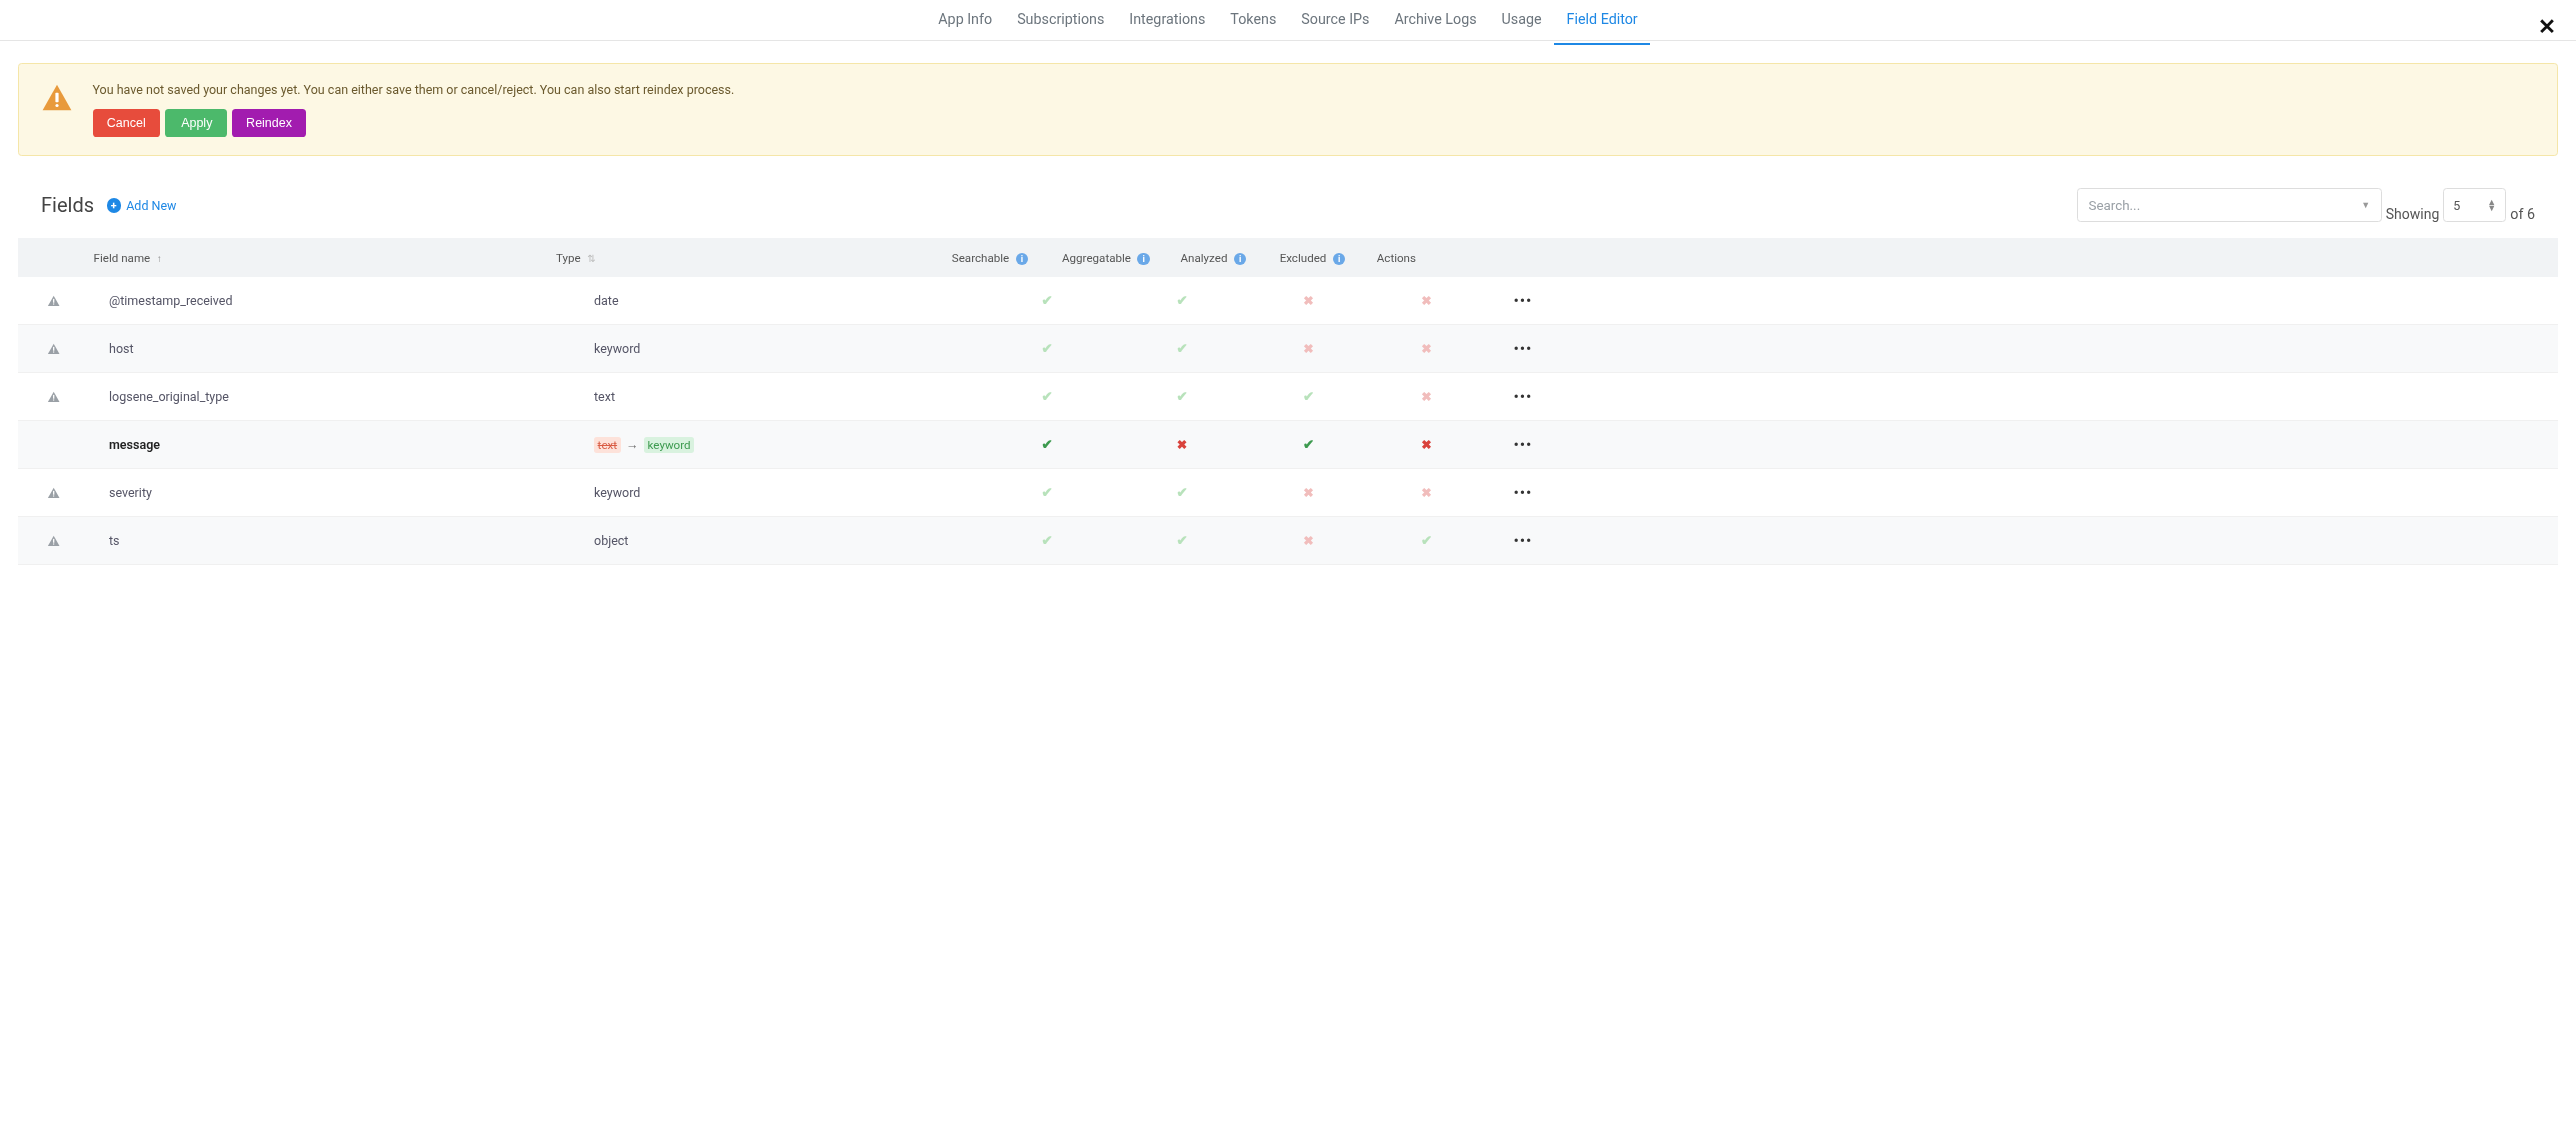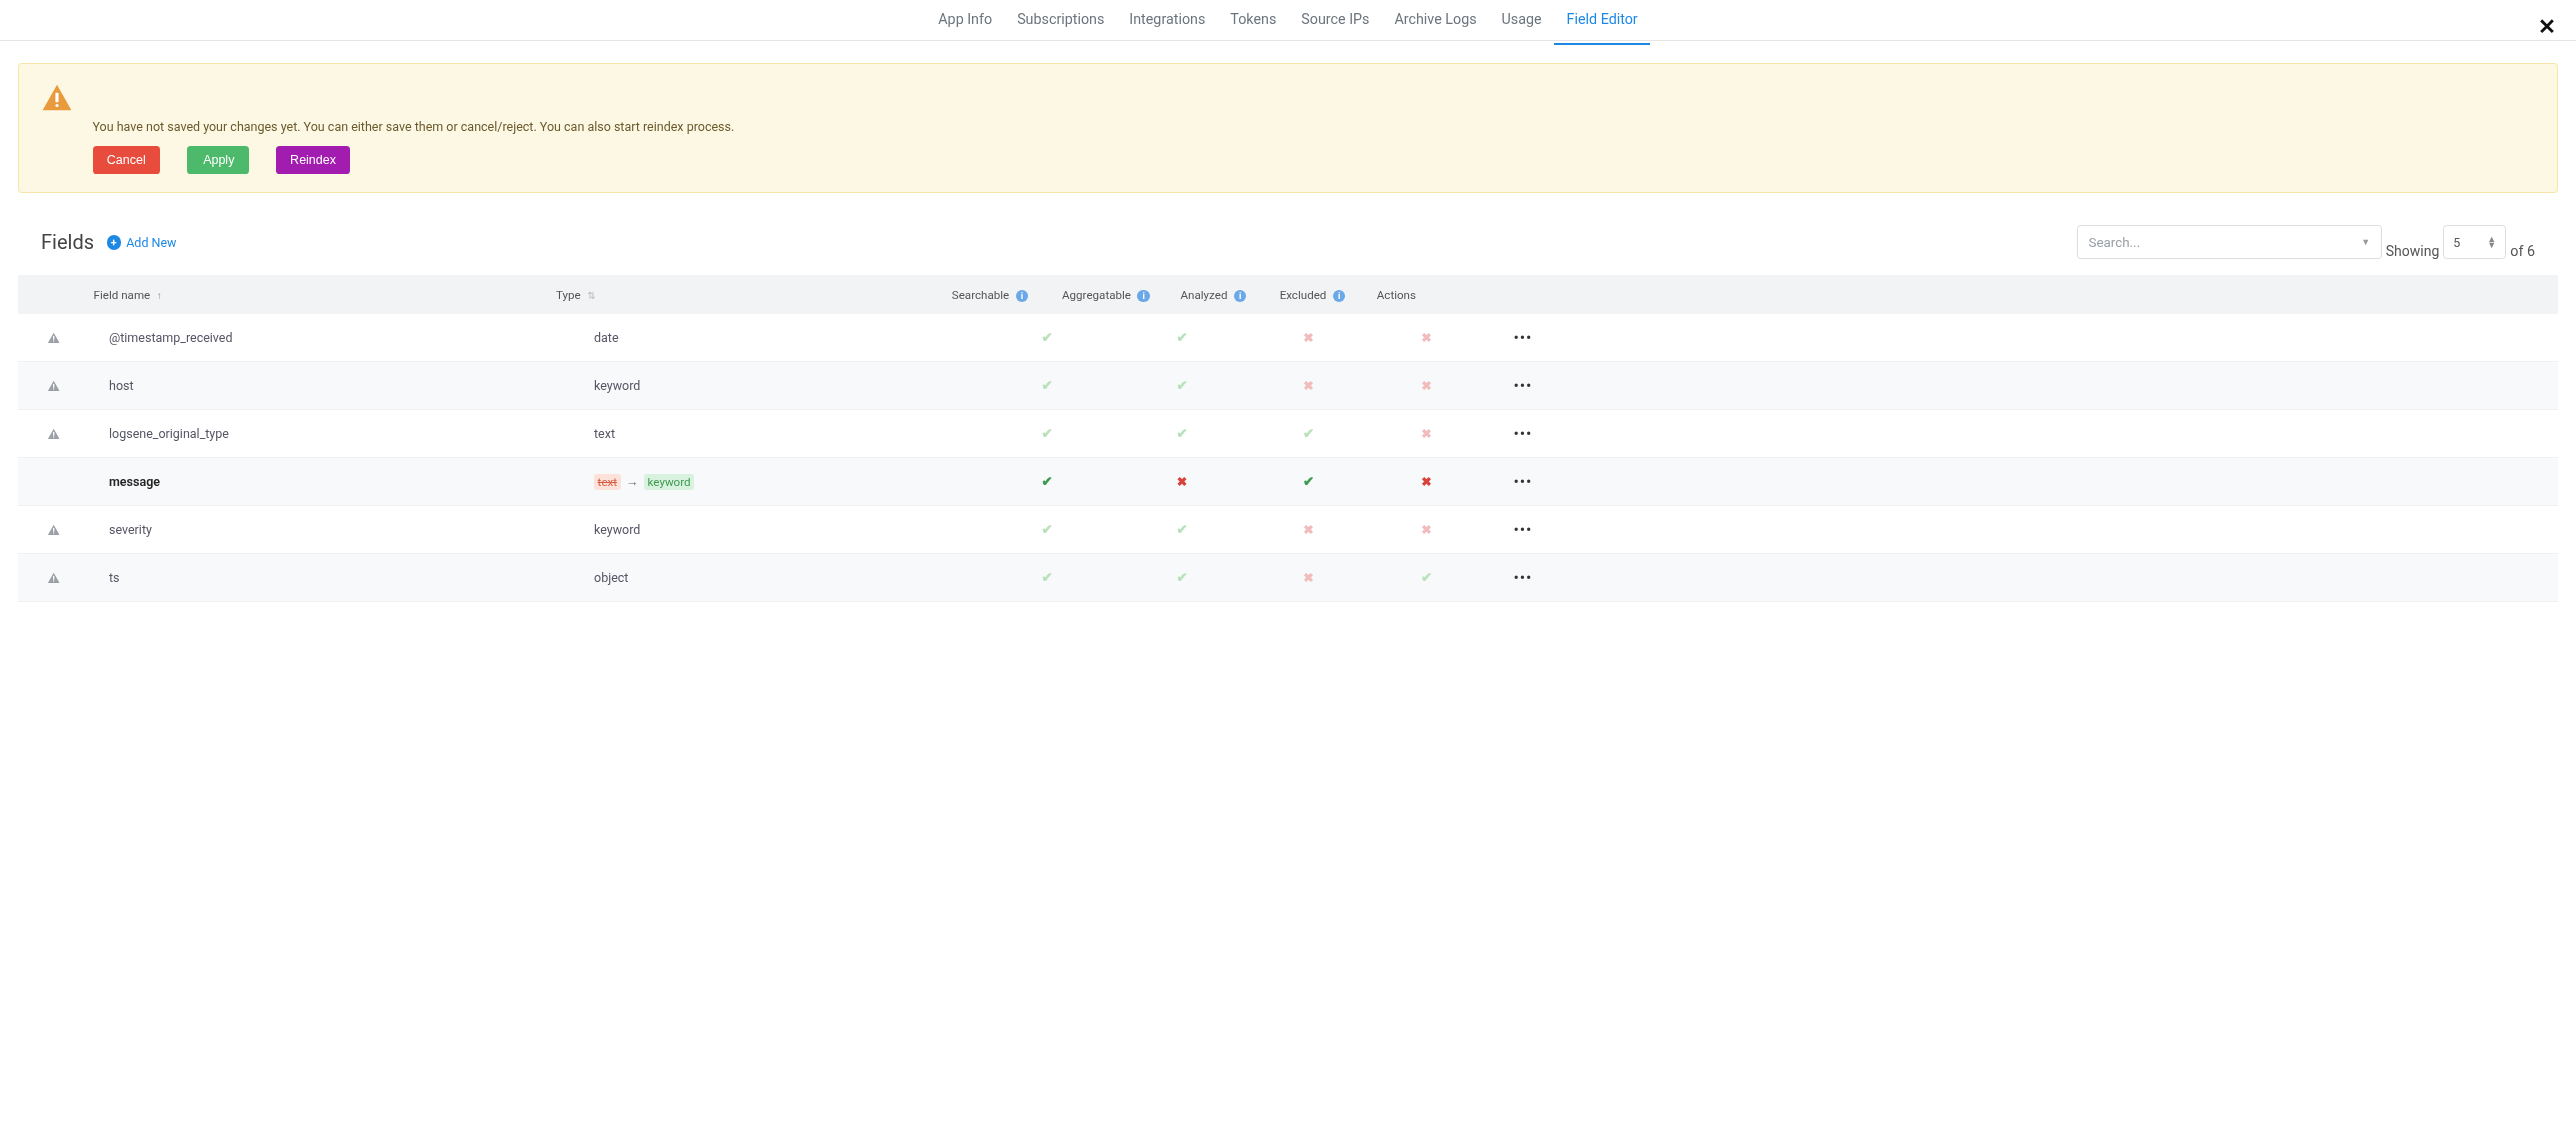--- a/index.html
+++ b/index.html
@@ -55,31 +55,30 @@
       width: 32px;
       height: 29px;
       flex-shrink: 0;
       margin-top: 1.8px;
     }
     .alert-body { flex: 1; }
     .alert-text {
       color: #6b5a2e;
       font-size: 12.5px;
       margin-bottom: 12.5px;
-      margin-top: 37px;
     }
     .btn {
       display: inline-block;
       padding: 7.2px 14.3px;
       border: none;
       border-radius: 3.6px;
       color: #fff;
       font-size: 12.5px;
       cursor: pointer;
-      margin-right: 24px;
+      margin-right: 2px;
     }
     .btn-danger { background: #e74c3c; }
     .btn-success { background: #4cb96b; padding-left: 16px; }
     .btn-primary { background: #a21caf; }
     .fields-header {
       display: flex;
       align-items: center;
       justify-content: space-between;
       margin-top: 32px;
       padding: 0 23px;

